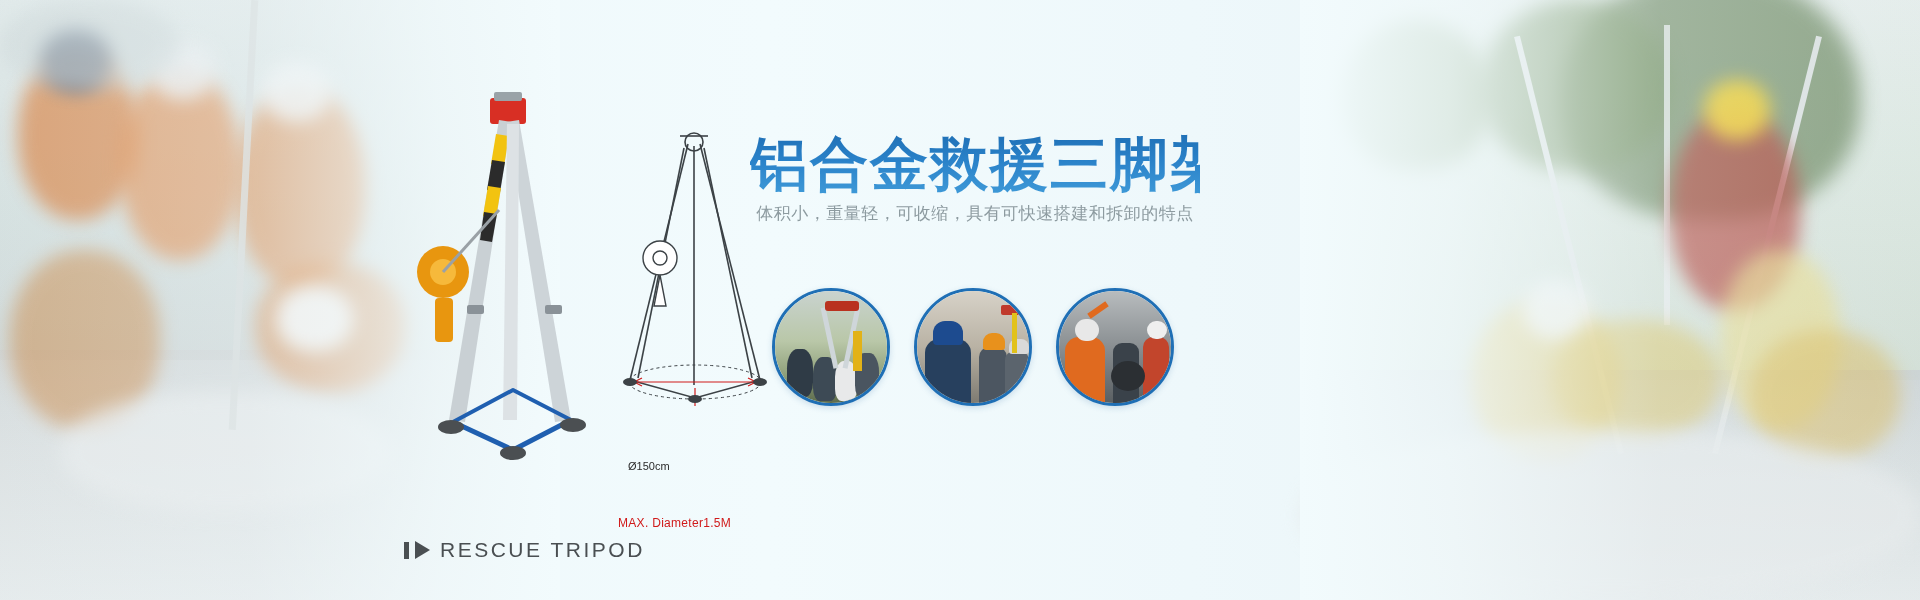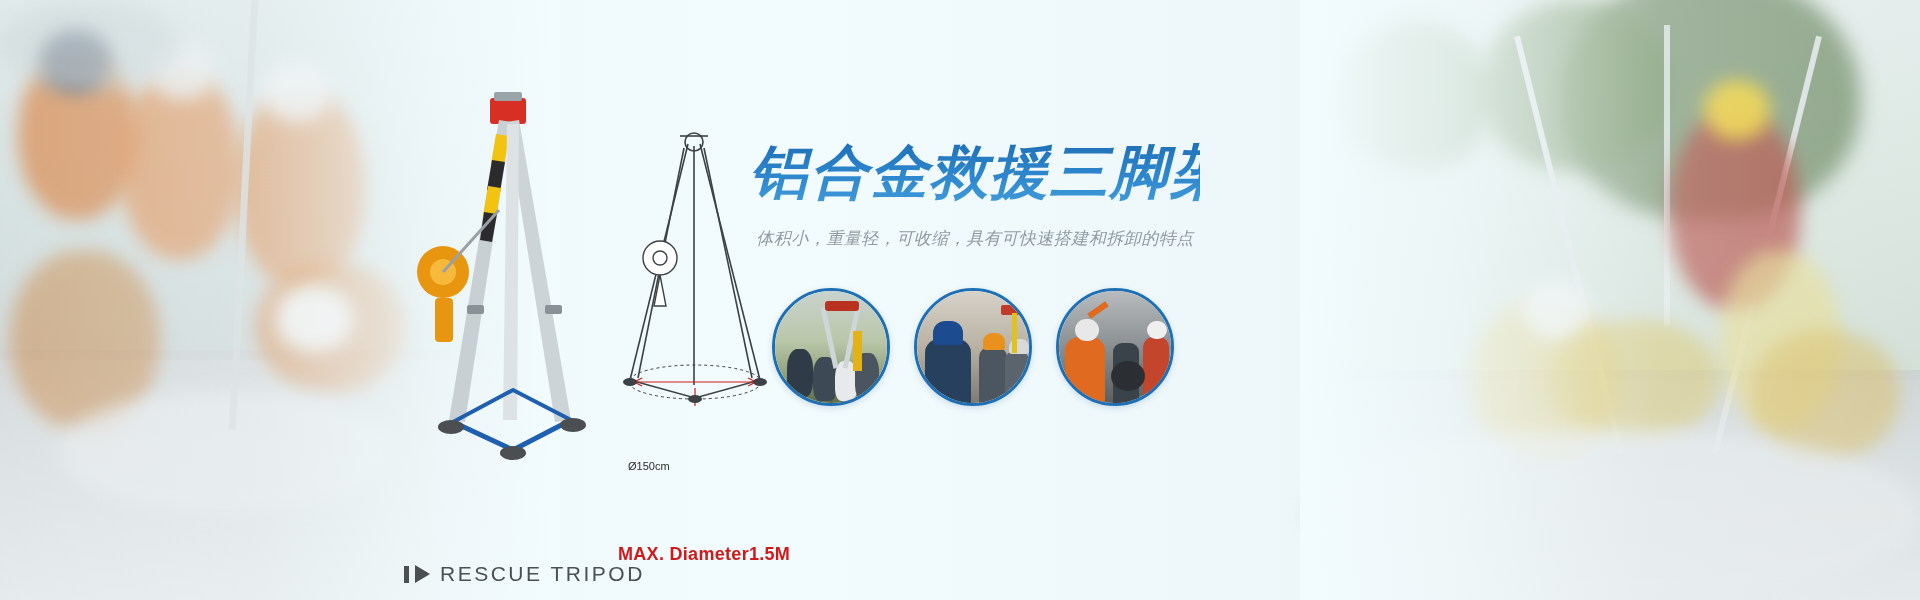--- a/index.html
+++ b/index.html
@@ -34,68 +34,68 @@
   .sky-r{position:absolute;right:0;top:0;width:620px;height:380px;
     background:linear-gradient(180deg,#e4ecea 0%,#dbe7e0 40%,#cfdcd2 100%);opacity:.9;}
   .tree{position:absolute;border-radius:50% 50% 45% 45%;background:#6e8a63;filter:blur(10px);opacity:.75;}
   .blob{position:absolute;border-radius:48%;filter:blur(9px);}
 
   
   .product-main{position:absolute;left:395px;top:90px;width:230px;height:380px;}
   .product-line{position:absolute;left:600px;top:130px;width:190px;height:330px;}
 
   
-  .copy{position:absolute;left:750px;top:140px;width:450px;font-style:italic;}
+  .copy{position:absolute;left:750px;top:132px;width:450px;}
   .headline{
     font-size:58px;line-height:64px;font-weight:bold;letter-spacing:2px;
     background:linear-gradient(180deg,#1f6fb5 0%,#2a82c9 45%,#3f9ad8 100%);
     -webkit-background-clip:text;background-clip:text;color:transparent;
     -webkit-text-fill-color:transparent;
     white-space:nowrap;
     font-family:"DejaVu Sans","Liberation Sans",sans-serif;
   }
   .sub{
     color:#8d9ba0;font-size:17px;line-height:30px;letter-spacing:.5px;
     text-align:center;white-space:nowrap;
     font-family:"DejaVu Sans","Liberation Sans",sans-serif;
   }
-  .sub-wrap{margin-top:19px;}
+  .sub-wrap{margin-top:2px;}
 
   
   .thumbs{position:absolute;left:772px;top:288px;display:flex;gap:24px;}
   .thumb{
     width:112px;height:112px;border-radius:50%;
     border:3px solid #1f6fb5;overflow:hidden;position:relative;
     box-shadow:0 2px 6px rgba(30,90,150,.18);
   }
   .thumb .scene{position:absolute;inset:0;}
   .t1 .scene{background:linear-gradient(180deg,#c9d3cf 0%,#b9c7a8 45%,#8fa07a 75%,#5d6b4c 100%);}
   .t2 .scene{background:linear-gradient(180deg,#d7d2c8 0%,#b9b2a4 50%,#7e7b72 100%);}
   .t3 .scene{background:linear-gradient(180deg,#b8bcbe 0%,#8e9396 45%,#5a5f62 100%);}
   .fig{position:absolute;border-radius:40% 40% 30% 30%;}
 
   
   .wordmark{
-    position:absolute;left:404px;top:538px;display:flex;align-items:center;gap:10px;margin-top:24px;
+    position:absolute;left:404px;top:538px;display:flex;align-items:center;gap:10px;
   }
   .wm-bar{width:5px;height:17px;background:#4a4f52;}
   .wm-tri{width:0;height:0;border-left:15px solid #4a4f52;border-top:9px solid transparent;border-bottom:9px solid transparent;margin-left:-4px;}
   .wm-text{
     font-size:21px;letter-spacing:2.5px;color:#4a4f52;font-weight:400;
     font-family:"Liberation Sans","DejaVu Sans",sans-serif;
   }
 
   
   .dia-label{
     position:absolute;left:628px;top:460px;color:#2b2b2b;font-size:11px;
     font-family:"Liberation Sans","DejaVu Sans",sans-serif;
   }
   .dia-max{
-    position:absolute;left:618px;top:516px;color:#d01a1a;font-size:18px;font-weight:bold;
-    letter-spacing:.3px;font-family:"Liberation Sans","DejaVu Sans",sans-serif;margin-top:28px;
+    position:absolute;left:618px;top:516px;color:#d01a1a;font-size:12px;font-weight:normal;
+    letter-spacing:.3px;font-family:"Liberation Sans","DejaVu Sans",sans-serif;
   }
   .watermark{
     position:absolute;right:12px;bottom:4px;color:#b9c3c6;font-size:11px;
     font-family:"Liberation Sans","DejaVu Sans",sans-serif;opacity:.8;
   }
   svg{display:block;}
 </style>
 </head>
 <body>
 

